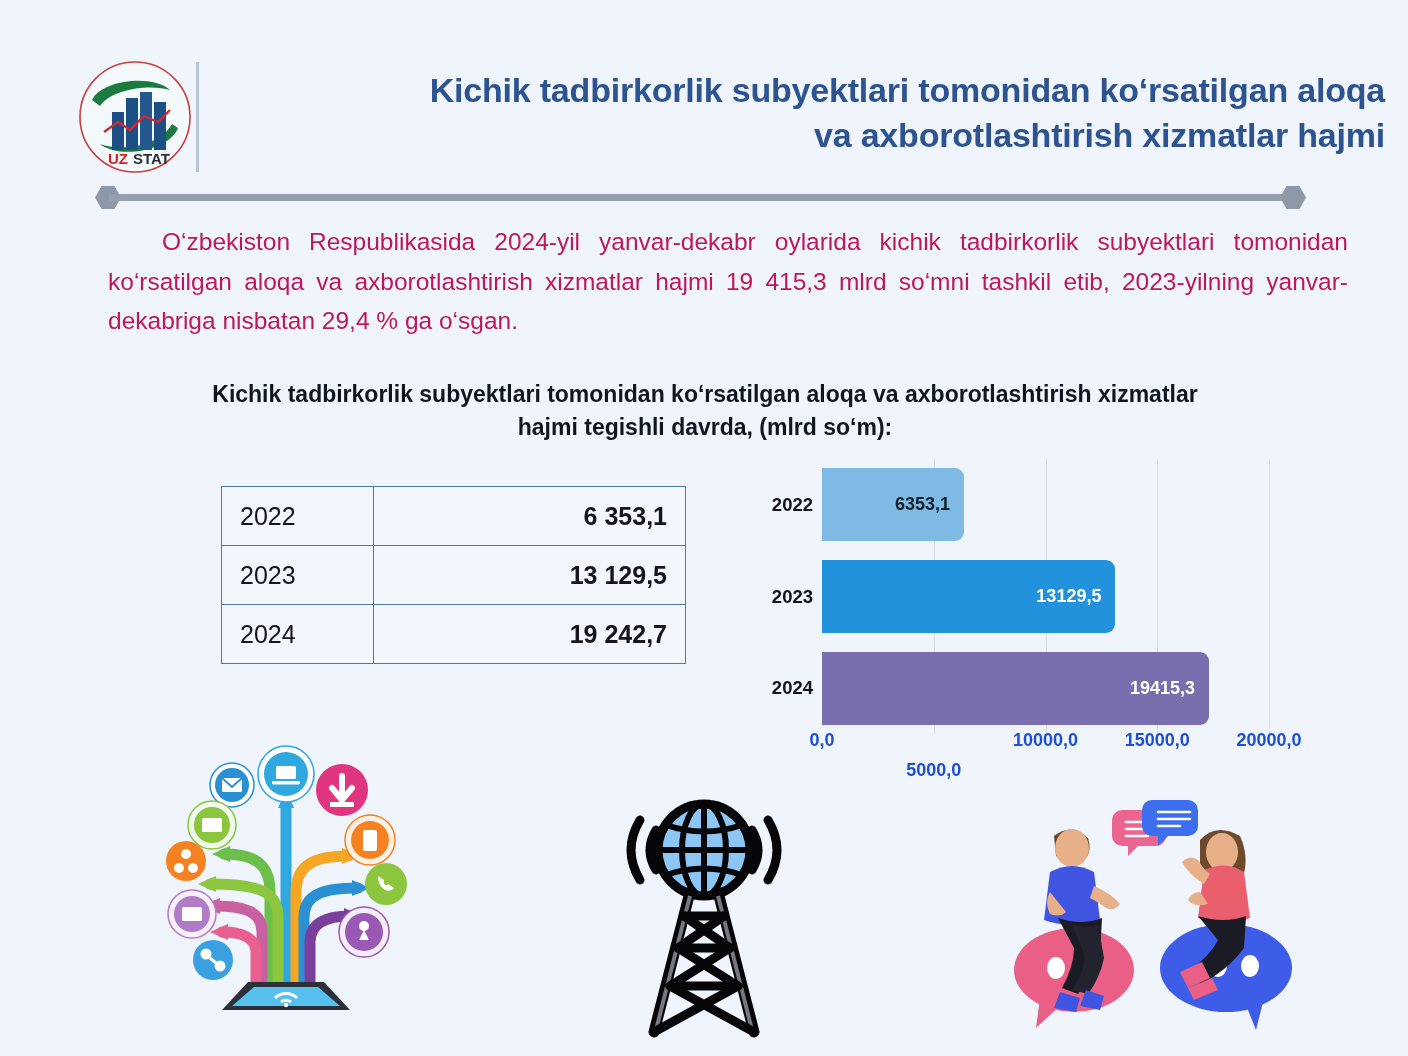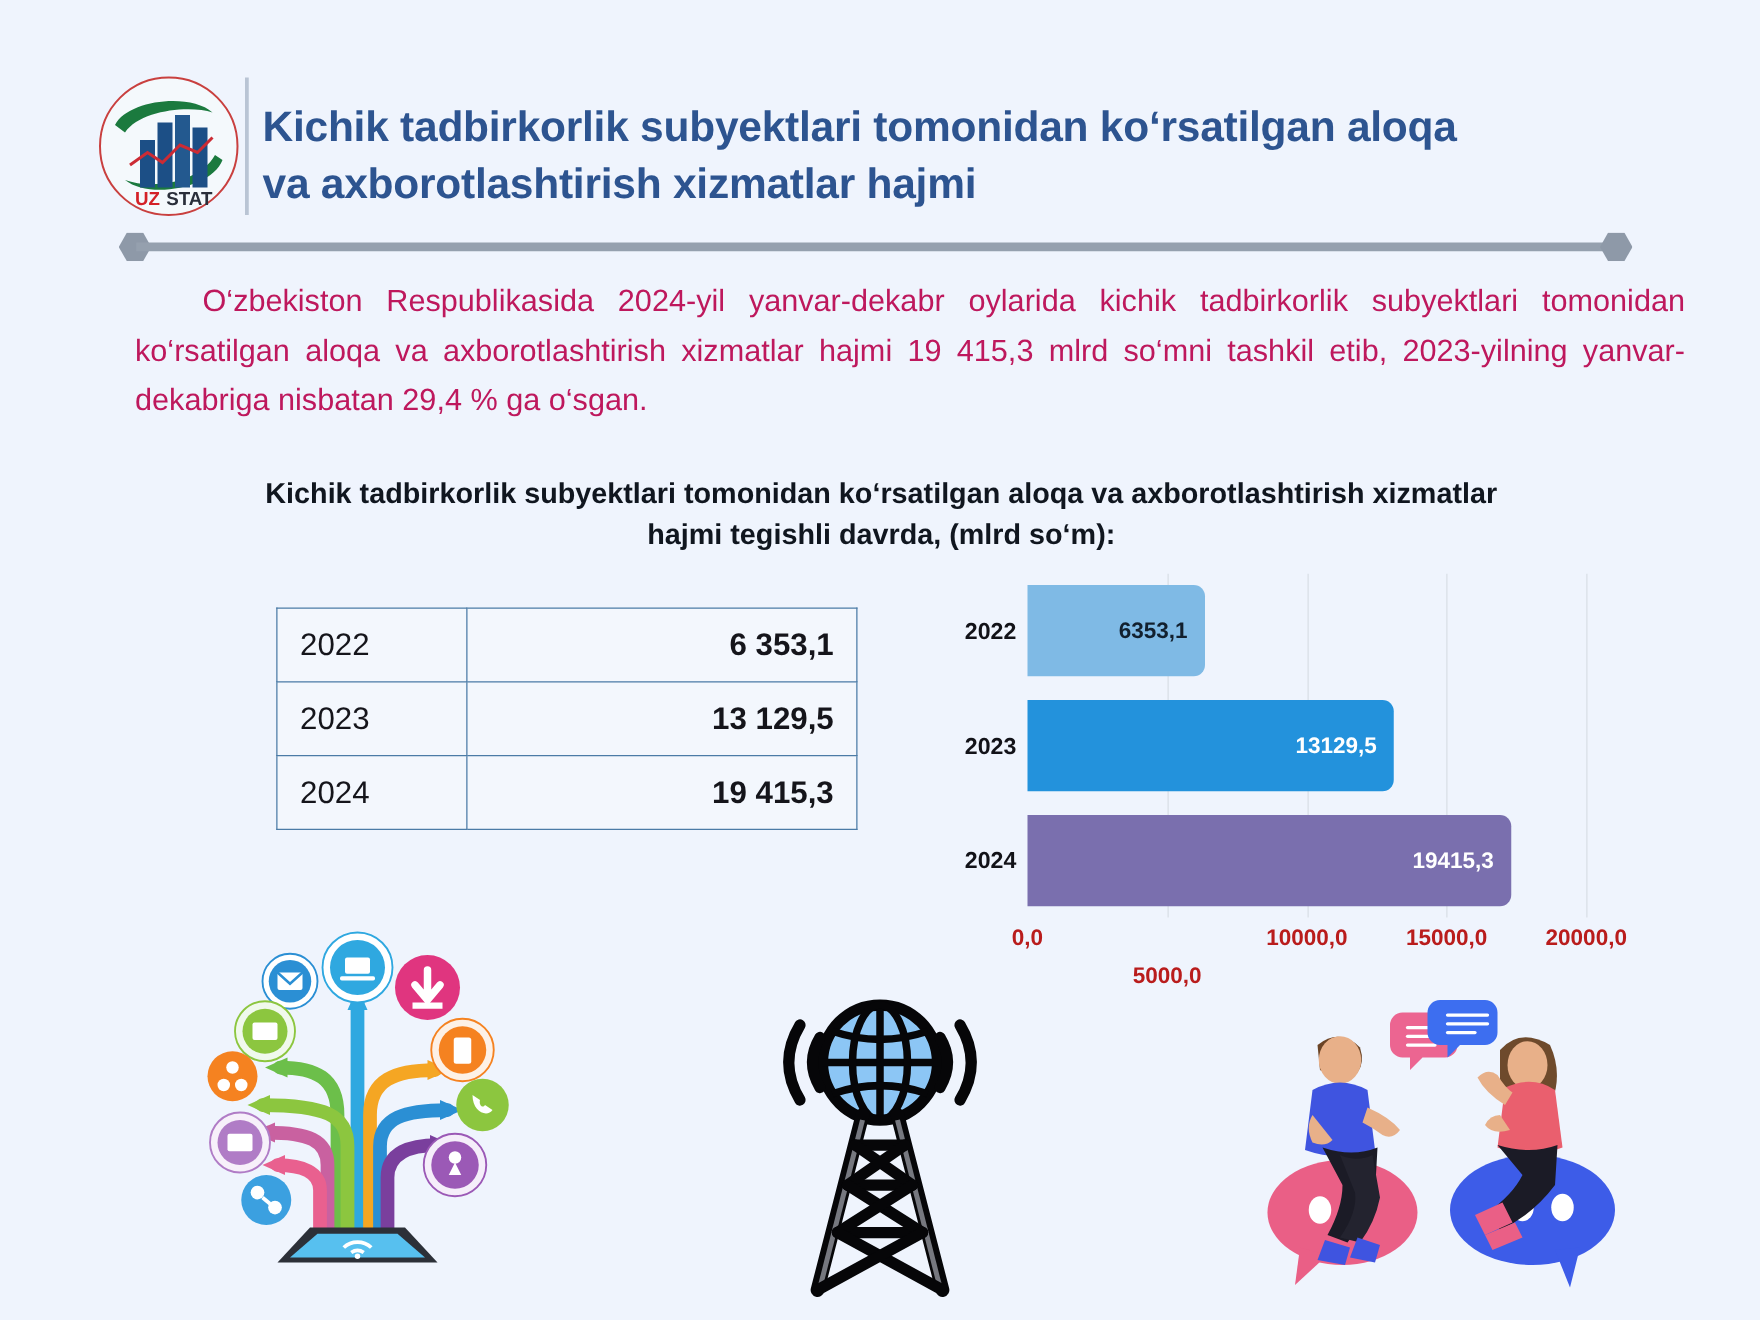--- a/index.html
+++ b/index.html
@@ -30,22 +30,21 @@
     width: 114px; height: 114px;
   }
   #title-divider {
     position: absolute; left: 196px; top: 10px;
     width: 3px; height: 110px;
     background: #b9c4d4;
   }
   #title-block {
     position: absolute; left: 210px; top: 16px;
     width: 1175px;
-    text-align: left;
-    margin-top: 12px;
+    text-align: right;
   }
   #title-block .line {
     color: #2d5490;
     font-size: 34px;
     font-weight: bold;
     line-height: 1.33;
     letter-spacing: -0.2px;
   }
 
   
@@ -134,24 +133,24 @@
   }
   .cat-label {
     position: absolute; left: 0;
     width: 58px;
     text-align: right;
     font-size: 18.5px;
     font-weight: bold;
     color: #121218;
   }
   .tick-label {
-    position: absolute; top: 285px;
+    position: absolute; top: 275px;
     font-size: 18px;
     font-weight: bold;
-    color: #b91c1c;
+    color: #1d4ed8;
     transform: translateX(-50%);
     white-space: nowrap;
   }
 
   
   #ill-tree  { position: absolute; left: 152px; top: 742px; width: 268px; height: 270px; }
   #ill-tower { position: absolute; left: 604px; top: 792px; width: 200px; height: 248px; }
   #ill-chat  { position: absolute; left: 1012px; top: 800px; width: 300px; height: 232px; }
 </style>
 </head>
@@ -202,21 +201,21 @@
         <tr>
           <td class="year">2022</td>
           <td class="val">6 353,1</td>
         </tr>
         <tr>
           <td class="year">2023</td>
           <td class="val">13 129,5</td>
         </tr>
         <tr>
           <td class="year">2024</td>
-          <td class="val">19 415,3</td>
+          <td class="val">19 242,7</td>
         </tr>
       </tbody>
   </table>
 
   <div id="chart">
     <div id="plot">
         <div class="gridline" style="left: 111.75px;"></div>
         <div class="gridline" style="left: 223.5px;"></div>
         <div class="gridline" style="left: 335.25px;"></div>
         <div class="gridline" style="left: 447px;"></div>

